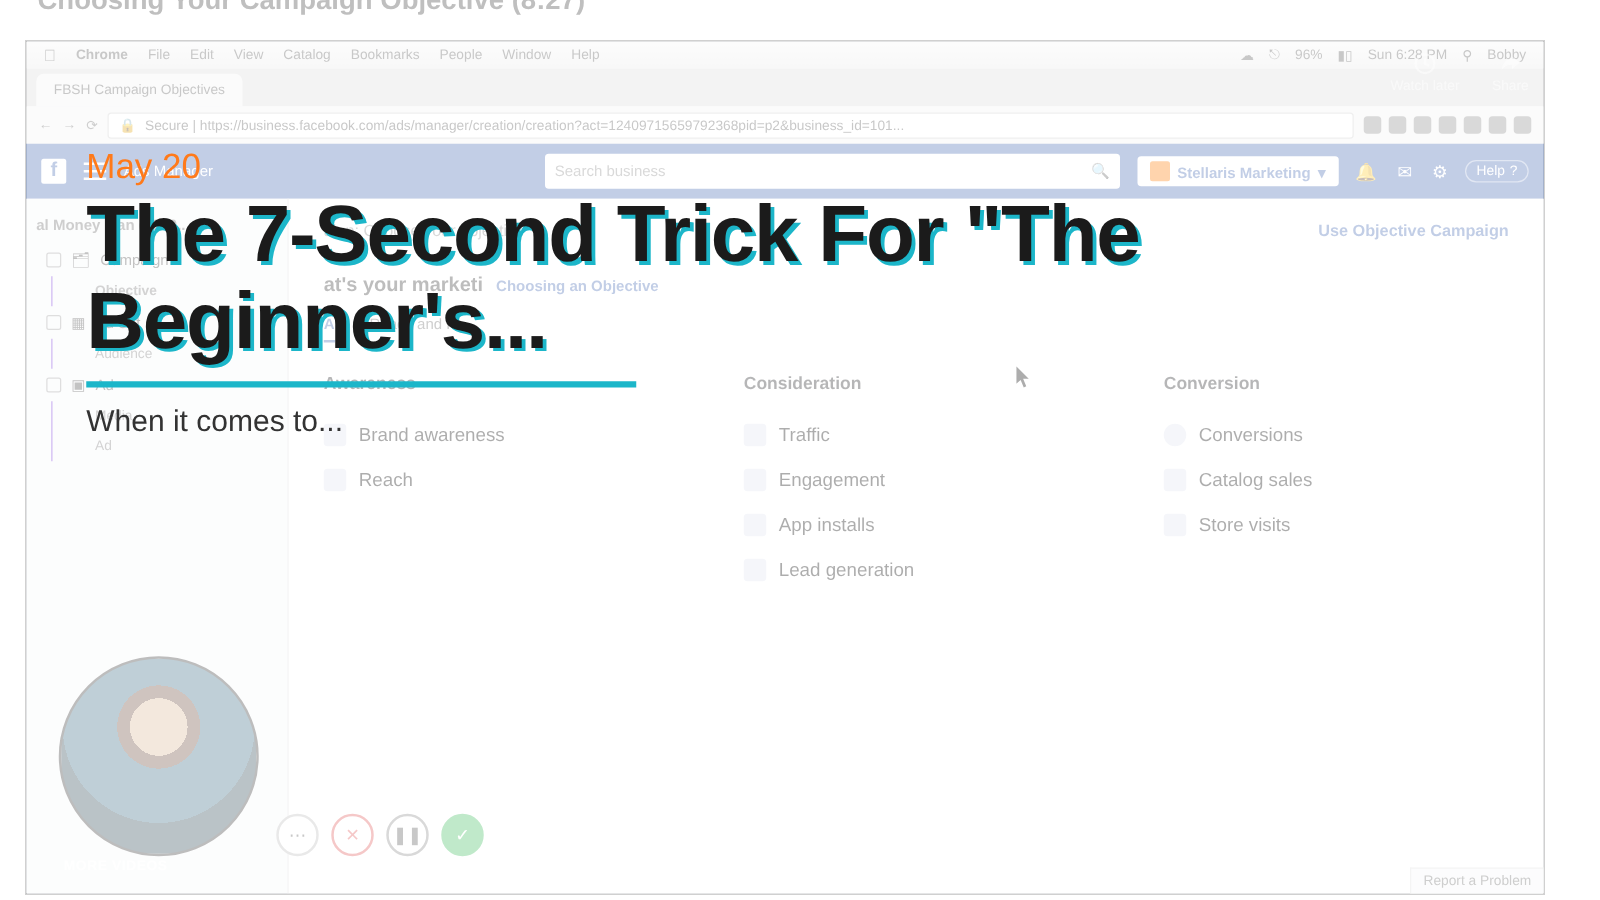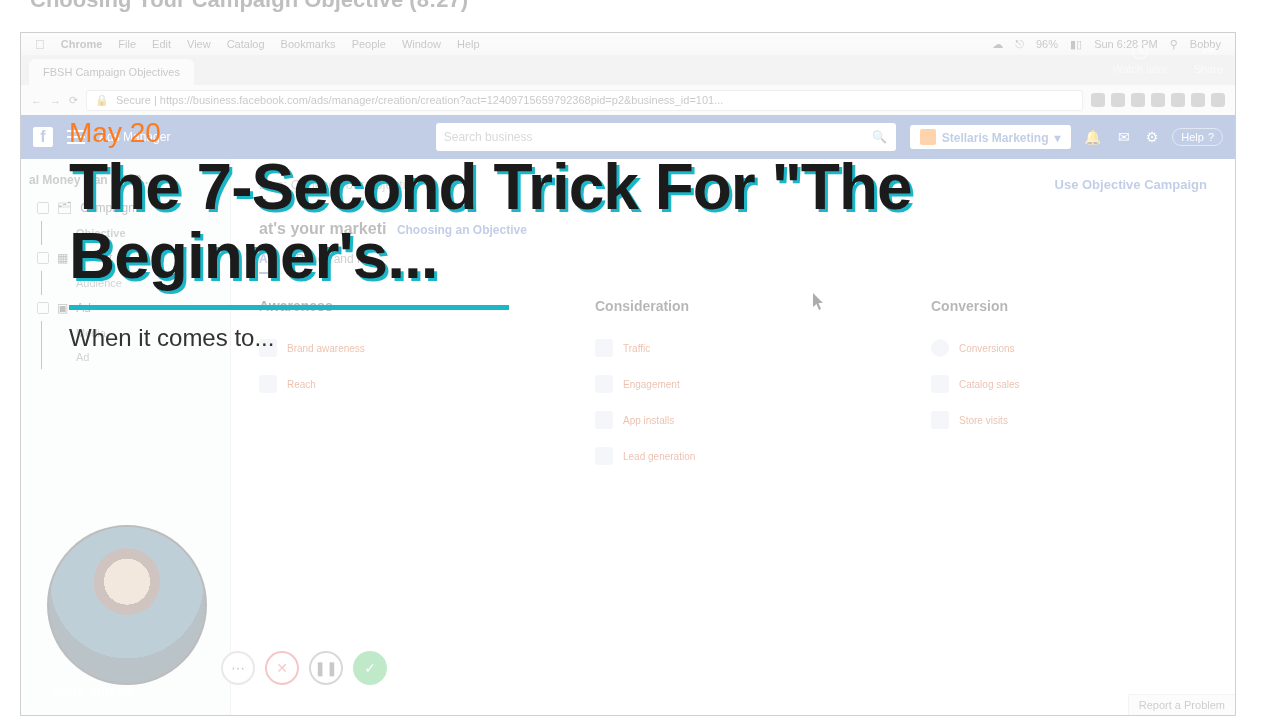--- a/index.html
+++ b/index.html
@@ -48,21 +48,21 @@
 .use-exist { position:absolute; right:28px; top:18px; color:#4267b2; font-weight:600; font-size:13px; }
 .mkt-head { margin-top:28px; font-size:16px; color:#333; font-weight:600; }
 .help-link { color:#4267b2; font-size:12px; font-weight:600; margin-left:6px; }
 .buying-tabs { margin-top:14px; display:flex; gap:28px; font-size:12px; color:#666; }
 .buying-tabs .t { padding-bottom:6px; }
 .buying-tabs .t.active { color:#4267b2; border-bottom:2px solid #4267b2; font-weight:600; }
 
 .obj-cols { display:flex; gap:60px; margin-top:24px; }
 .obj-col { flex:1; }
 .obj-col h4 { font-size:14px; font-weight:700; color:#1c1e21; margin-bottom:16px; }
-.obj-item { display:flex; align-items:center; gap:10px; padding:9px 0; color:#c2410c; font-size:10px; }
+.obj-item { display:flex; align-items:center; gap:10px; padding:9px 0; color:#000000; font-size:15px; }
 .obj-ico { width:18px; height:18px; border-radius:3px; background:#dfe3ee; position:relative; }
 .obj-ico.circle { border-radius:50%; }
 
 .report-prob { position:absolute; right:0; bottom:0; background:#f5f6f7; border:1px solid #ddd; border-bottom:none; border-right:none; font-size:11px; color:#666; padding:4px 10px; }
 
 
 .webcam { position:absolute; left:26px; bottom:30px; width:160px; height:160px; border-radius:50%; background:radial-gradient(circle at 50% 35%,#d9b896 0 18%,#6b4a3a 18% 26%,#3a6a82 26% 60%,#2a4452 60% 100%); border:2px solid #333; }
 .more-vids { position:absolute; left:30px; bottom:16px; color:#fff; font-size:11px; font-weight:700; letter-spacing:.5px; }
 .rec-ctrls { position:absolute; left:200px; bottom:30px; display:flex; gap:10px; }
 .ctrl { width:34px; height:34px; border-radius:50%; display:flex; align-items:center; justify-content:center; font-size:14px; color:#555; background:#fff; border:2px solid #bbb; }

